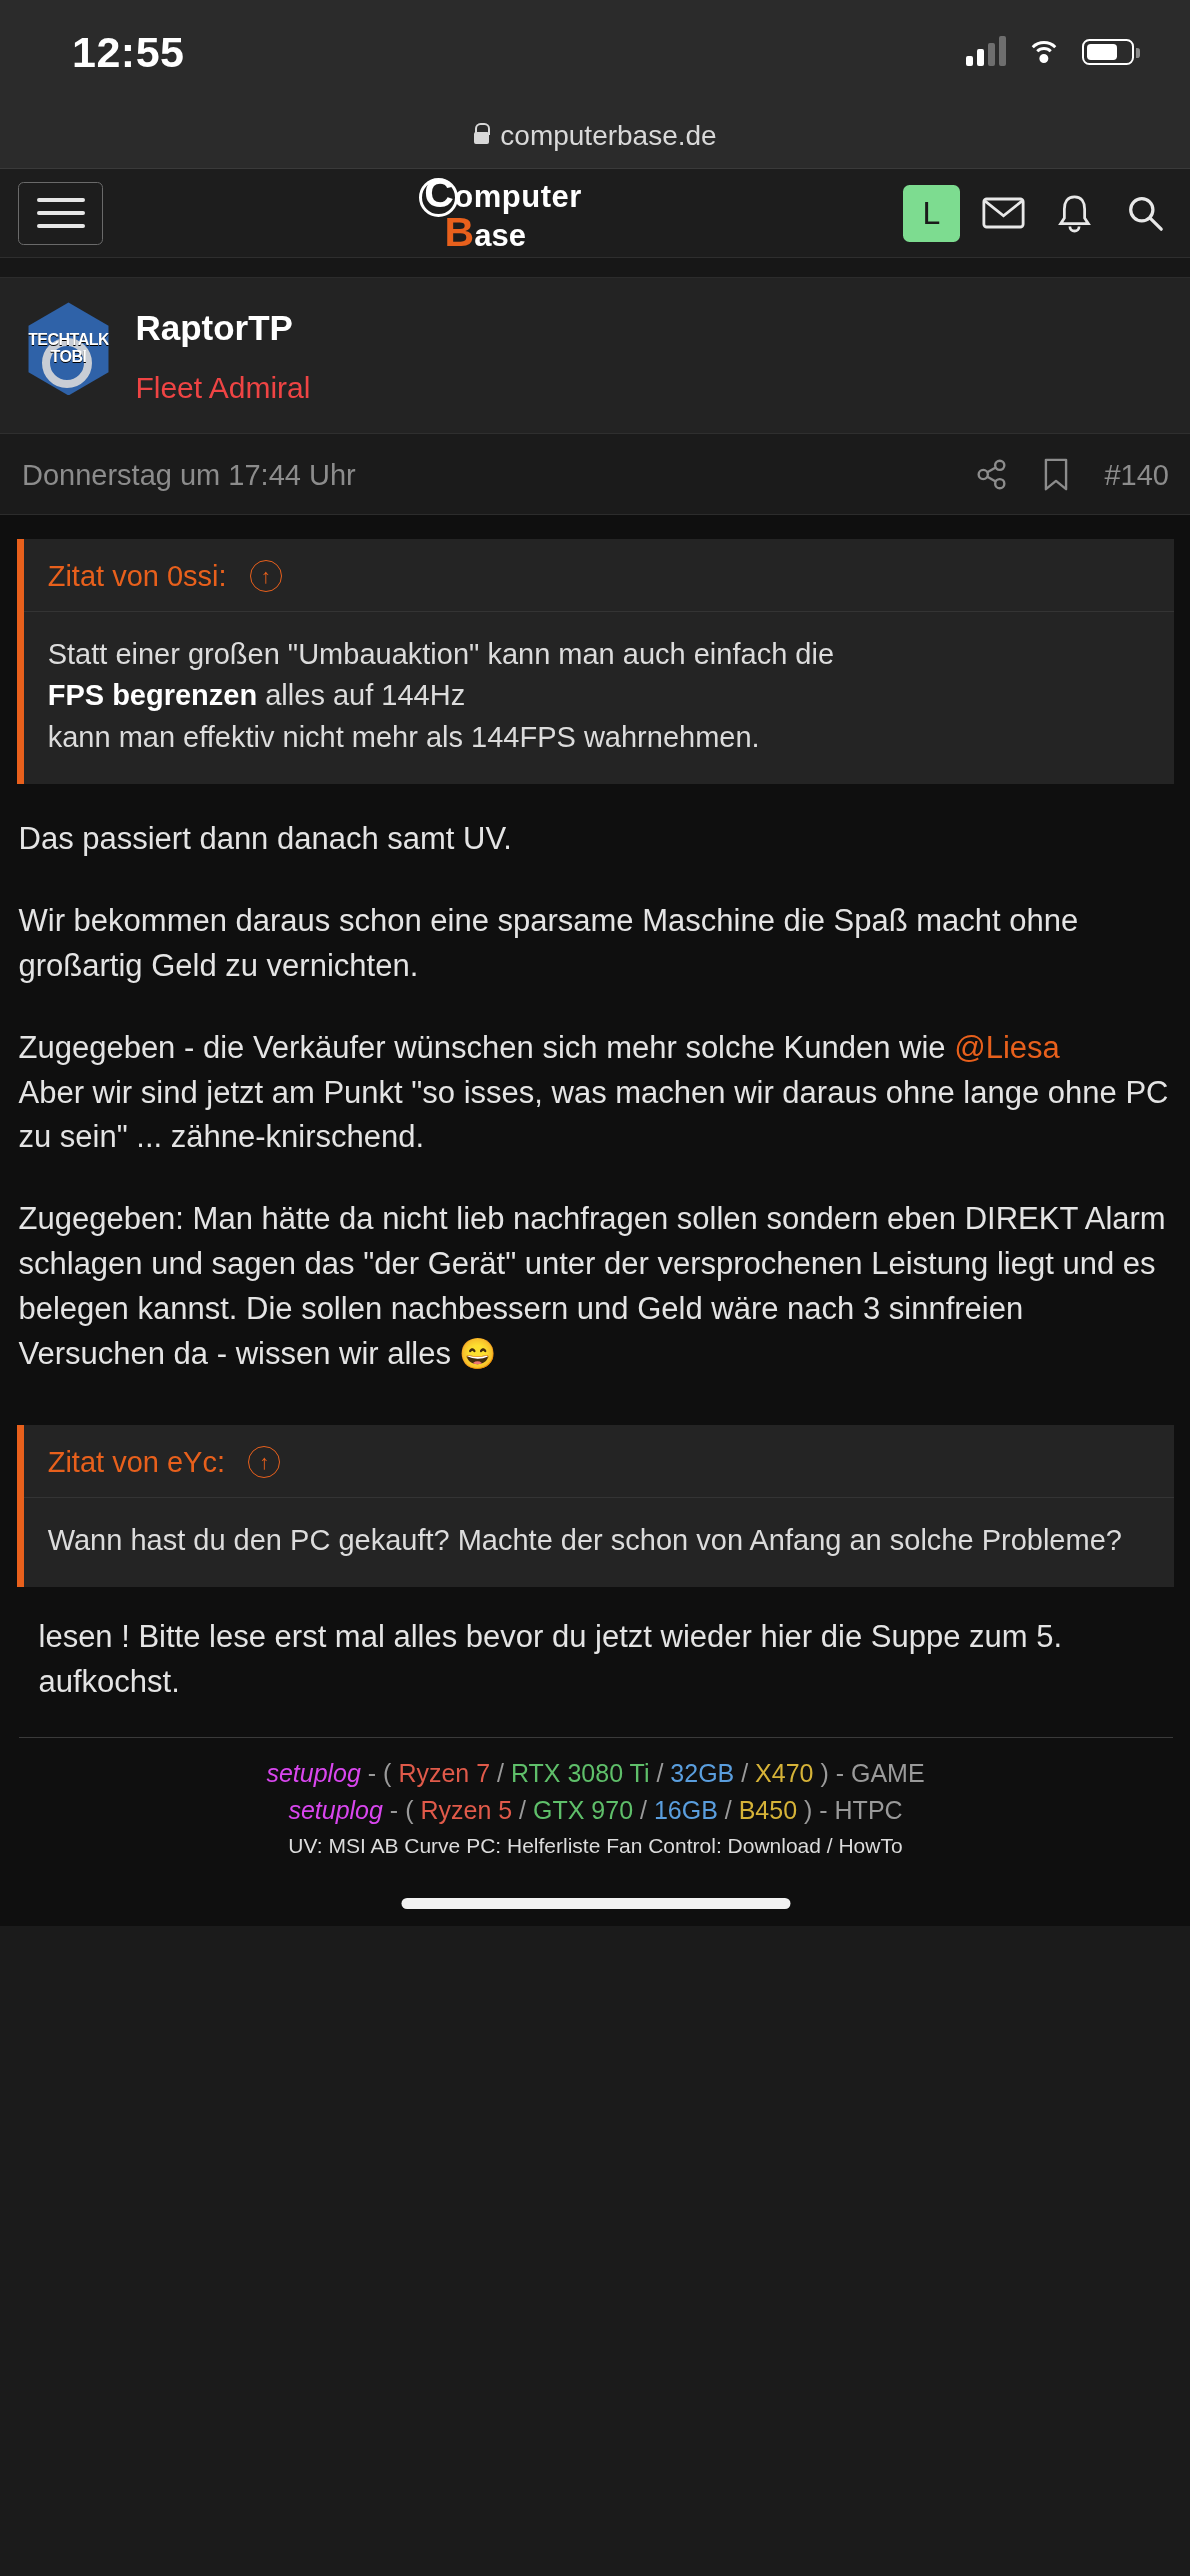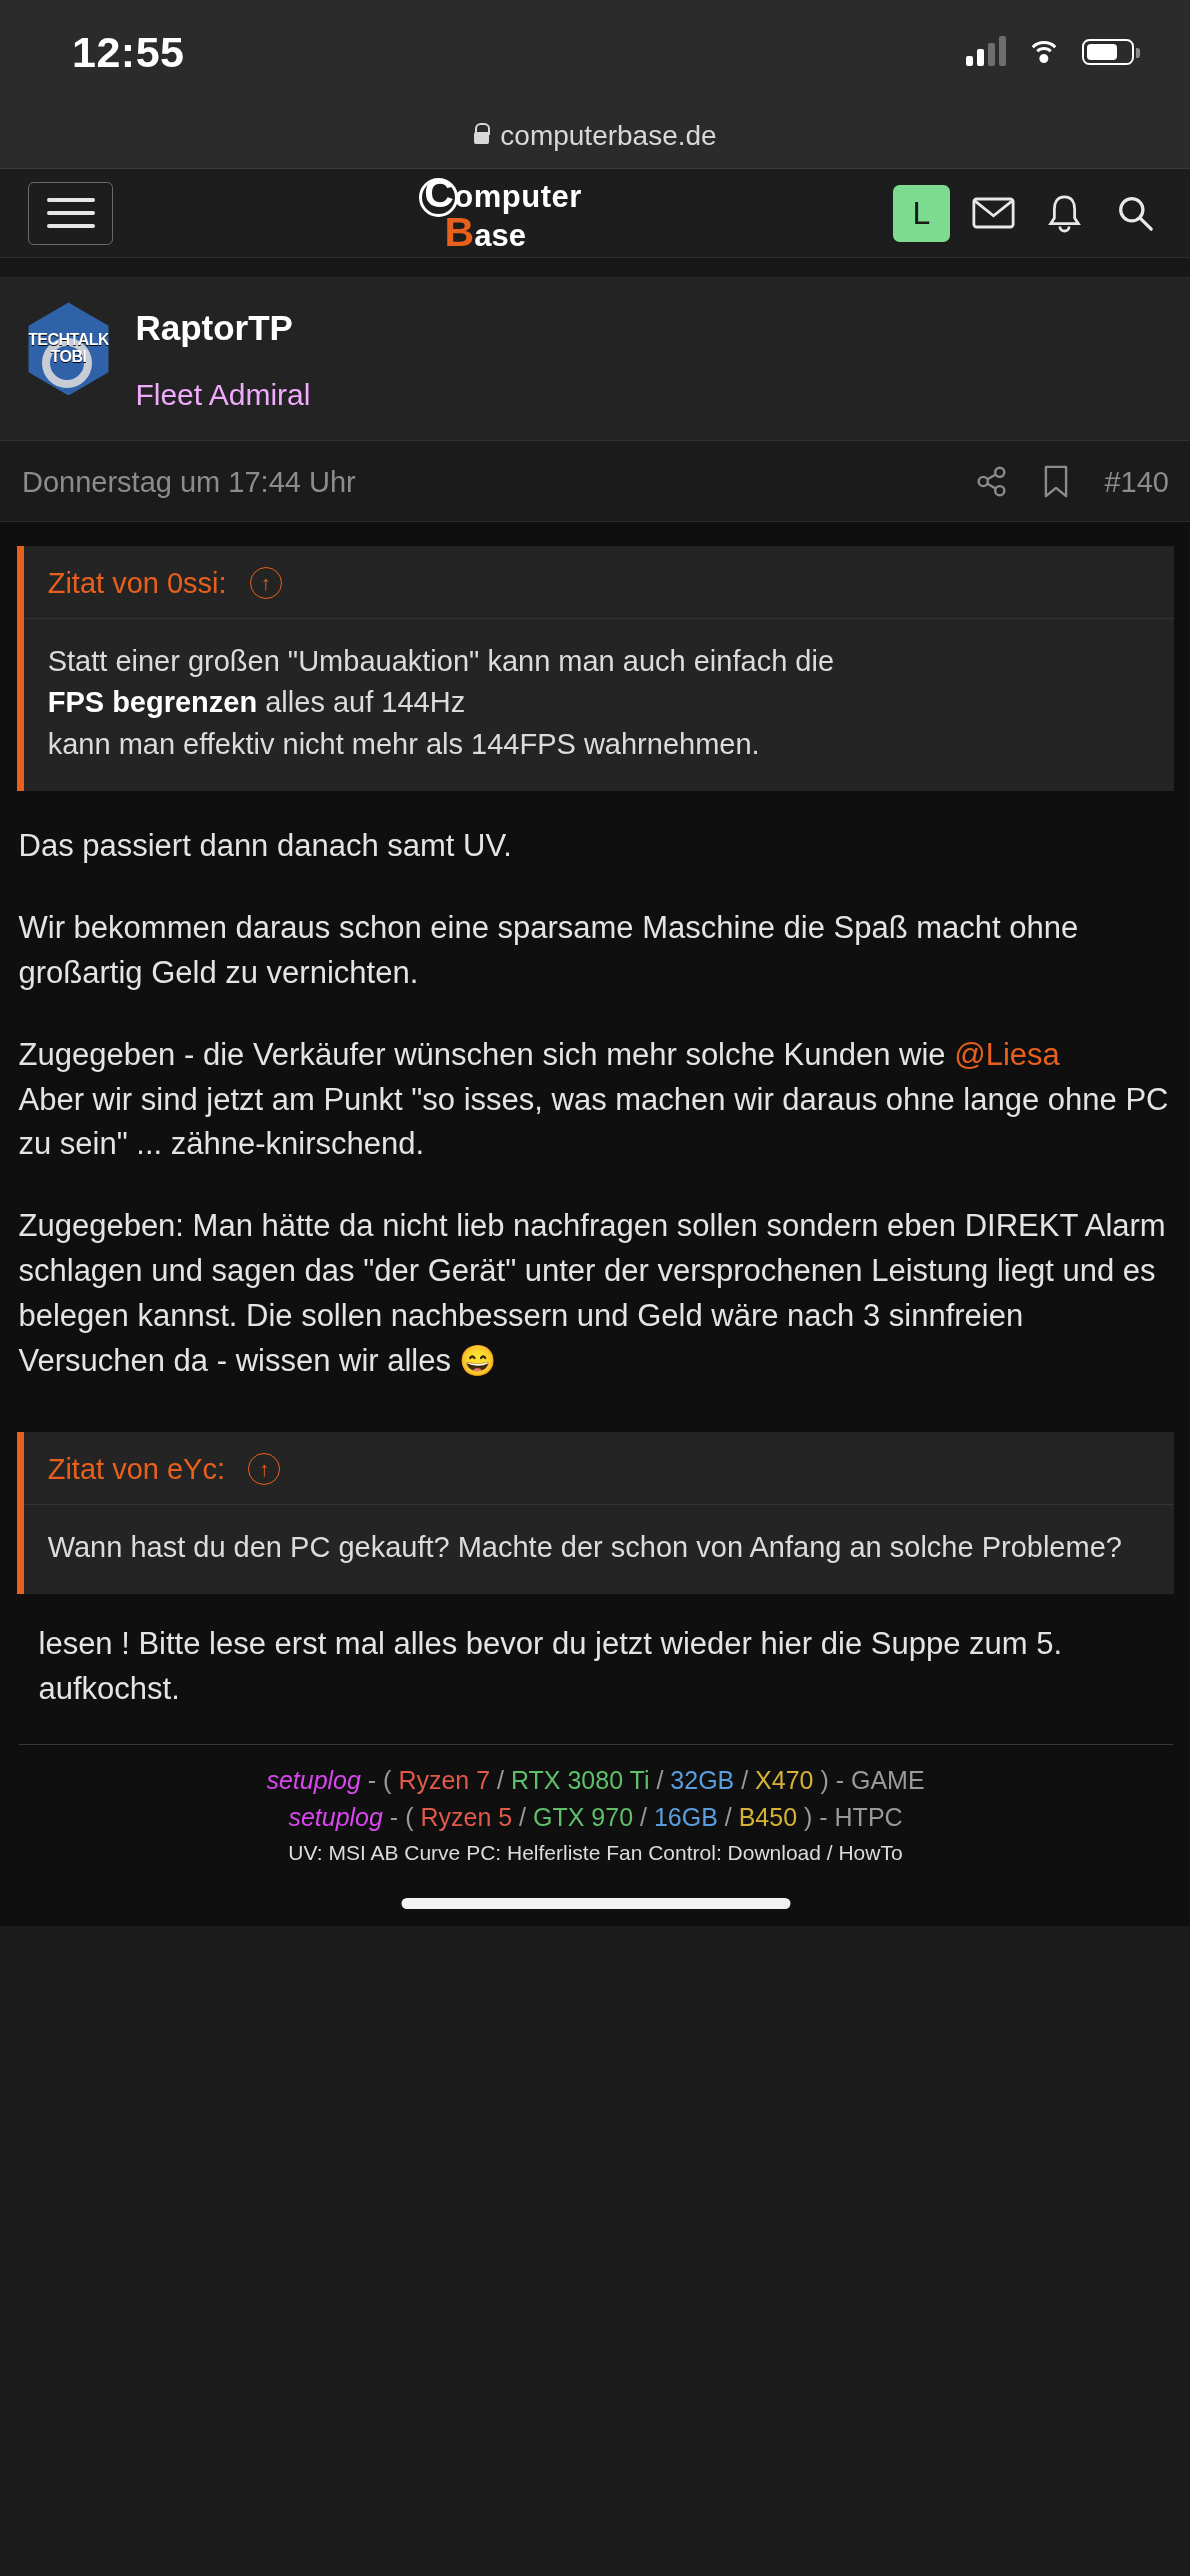--- a/index.html
+++ b/index.html
@@ -103,21 +103,21 @@
     border-radius: 5.6px 5.6px 0 0;
     top: -9.3px; left: 0.9px;
   }
 
   
   .siteheader {
     height: 89px;
     background: #1d1d1d;
     display: flex;
     align-items: center;
-    padding: 0 28px;
+    padding: 0 18px;
     gap: 15px;
     border-bottom: 0.9px solid #2e2e2e;
   }
   .hamburger {
     width: 85px; height: 63px;
     border: 1.9px solid #6a6a6a;
     border-radius: 5.6px;
     display: flex;
     flex-direction: column;
     justify-content: center;
@@ -193,21 +193,21 @@
   .avatar-gear {
     position: absolute;
     width: 50px; height: 50px;
     border: 8.3px solid #d9d9d9;
     border-radius: 50%;
     bottom: 7.4px; left: 20.4px;
     opacity: .9;
   }
   .user-meta { padding-top: 5.6px; }
   .username { color: #ffffff; font-size: 35px; font-weight: 700; }
-  .userrank { color: #f0abfc; font-size: 30px; margin-top: 30px; }
+  .userrank { color: #ef4444; font-size: 30px; margin-top: 23px; }
 
   
   .metarow {
     display: flex;
     align-items: center;
     padding: 24px 22px 20.4px 22px;
     border-bottom: 0.9px solid #2c2c2c;
     background: #1b1b1b;
   }
   .metadate { color: #8c8c8c; font-size: 29px; flex: 1; }

